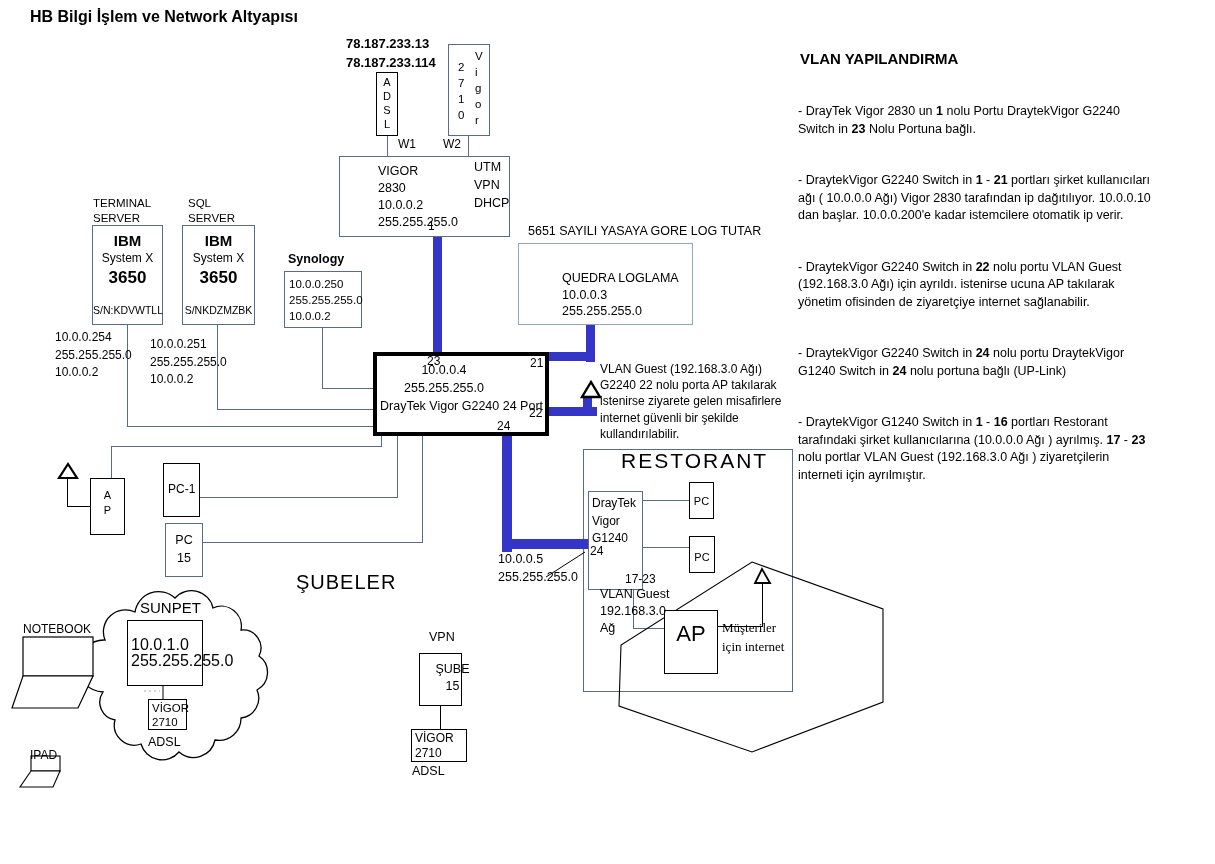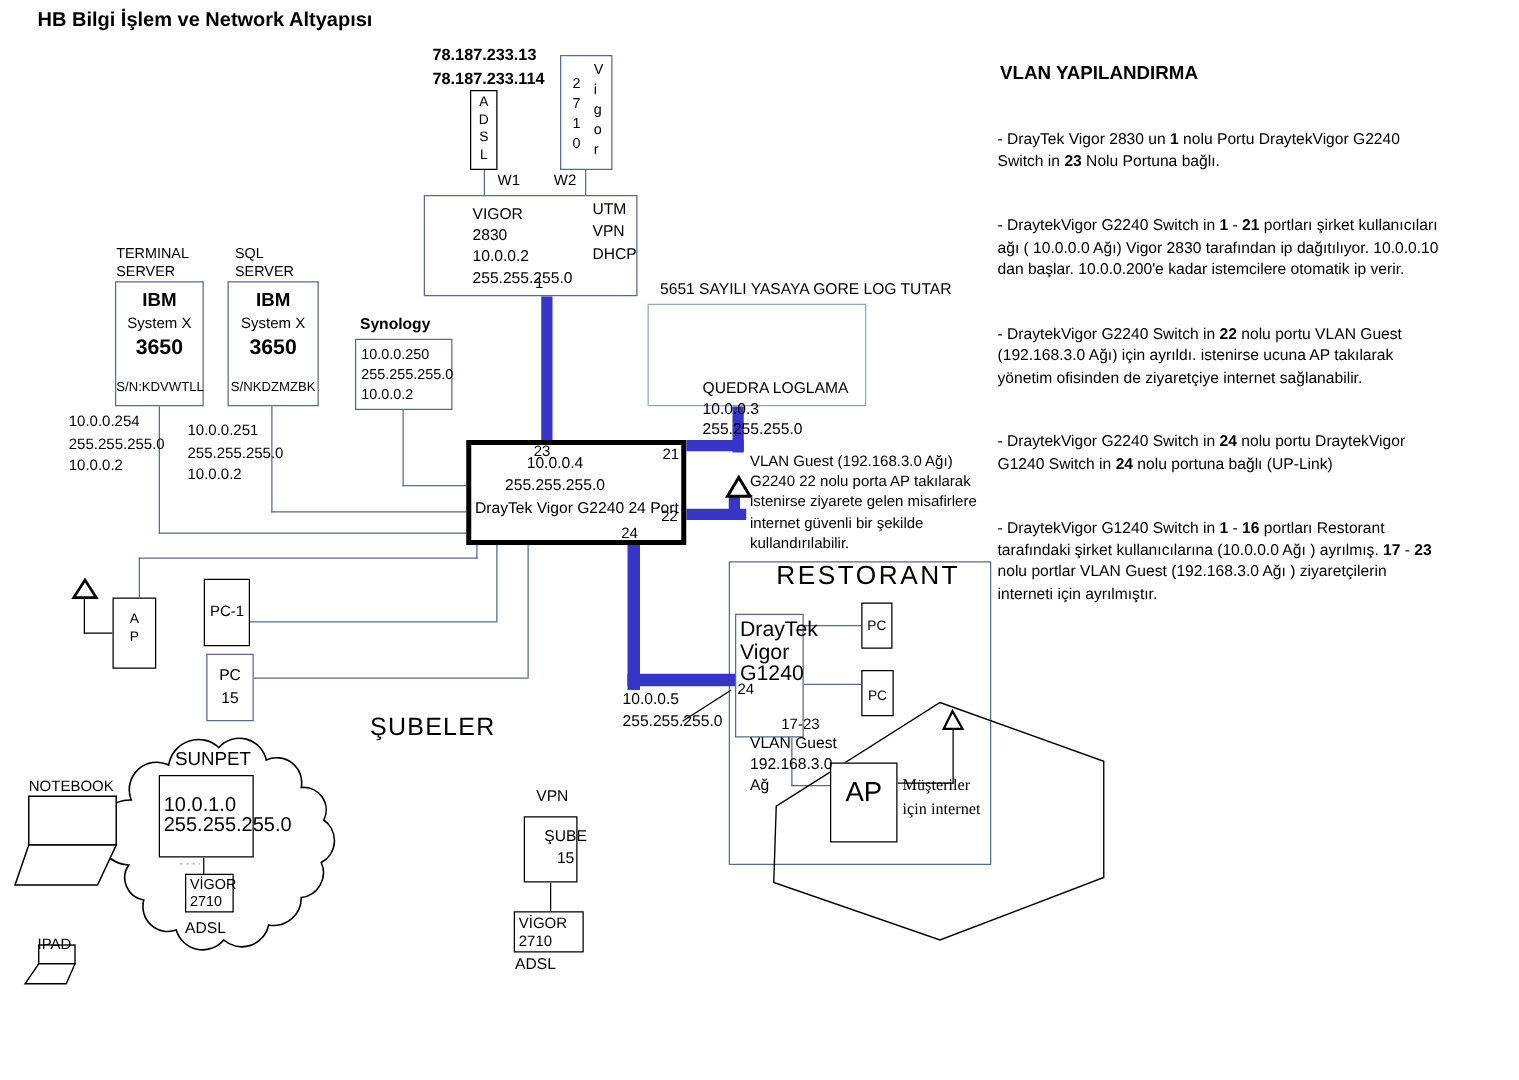--- a/index.html
+++ b/index.html
@@ -58,21 +58,21 @@
 2830
 10.0.0.2
 255.255.255.0</div>
 <div class="lbl" style="left:474px;top:158px;line-height:18px;">UTM
 VPN
 DHCP</div>
 <div class="lbl" style="left:428px;top:218px;font-size:12px;">1</div>
 
 <div class="lbl" style="left:528px;top:223px;">5651 SAYILI YASAYA GORE LOG TUTAR</div>
 <div class="box lt" style="left:518px;top:243px;width:175px;height:82px;"></div>
-<div class="lbl" style="left:562px;top:270px;line-height:16.5px;margin-top:32px;">QUEDRA  LOGLAMA
+<div class="lbl" style="left:562px;top:270px;line-height:16.5px;">QUEDRA  LOGLAMA
 10.0.0.3
 255.255.255.0</div>
 
 <div class="lbl" style="left:93px;top:196px;font-size:11.5px;line-height:15px;">TERMINAL
 SERVER</div>
 <div class="box" style="left:92px;top:225px;width:71px;height:100px;">
   <div class="lbl ctr" style="left:0;top:6px;width:69px;font-size:15px;font-weight:bold;">IBM</div>
   <div class="lbl ctr" style="left:0;top:24px;width:69px;font-size:12px;">System X</div>
   <div class="lbl ctr" style="left:0;top:43px;width:69px;font-size:17px;font-weight:bold;">3650</div>
   <div class="lbl ctr" style="left:0;top:76px;width:69px;font-size:10.5px;">S/N:KDVWTLL</div>
@@ -129,21 +129,21 @@
 internet güvenli bir şekilde
 kullandırılabilir.</div>
 
 <div class="lbl" style="left:498px;top:551px;line-height:17.5px;">10.0.0.5
 255.255.255.0</div>
 
 <div class="box bgbox" style="left:583px;top:449px;width:210px;height:243px;"></div>
 <div class="lbl" style="left:621px;top:452px;font-size:21px;letter-spacing:2px;">RESTORANT</div>
 
 <div class="box" style="left:588px;top:491px;width:55px;height:99px;"></div>
-<div class="lbl" style="left:592px;top:495px;font-size:17px;line-height:17.5px;">DrayTek
+<div class="lbl" style="left:592px;top:495px;font-size:12px;line-height:17.5px;">DrayTek
 Vigor
 G1240</div>
 <div class="lbl" style="left:590px;top:543px;font-size:12px;">24</div>
 <div class="lbl" style="left:609px;top:571px;font-size:12px;margin-left:16px;">17-23</div>
 
 <div class="box bk" style="left:689px;top:482px;width:25px;height:37px;">
   <div class="lbl ctr" style="left:0;top:10px;width:23px;font-size:11px;">PC</div>
 </div>
 <div class="box bk" style="left:689px;top:536px;width:26px;height:37px;">
   <div class="lbl ctr" style="left:0;top:12px;width:24px;font-size:11px;">PC</div>

